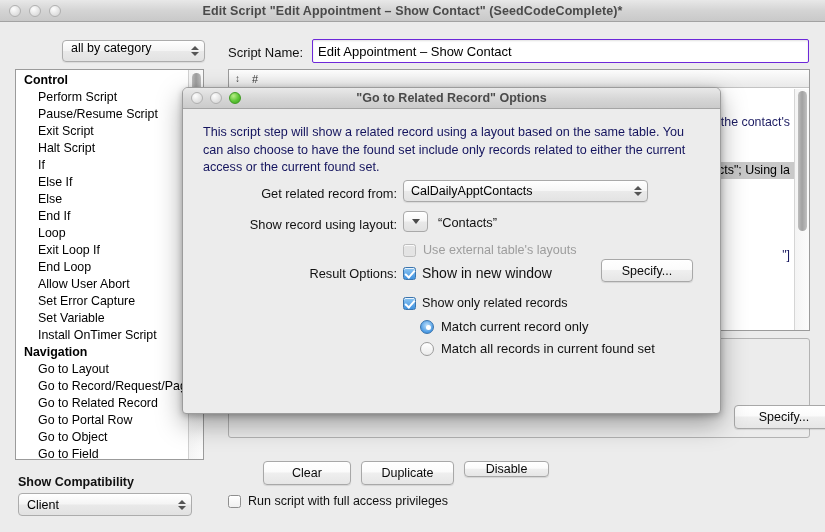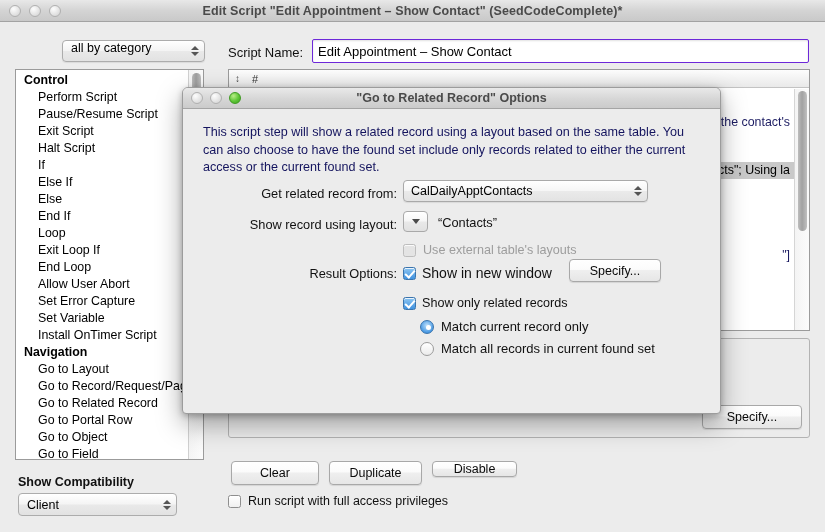--- a/index.html
+++ b/index.html
@@ -98,21 +98,21 @@
   #steps-thumb {
     position: absolute; left: 3px; top: 3px; width: 9px; height: 36px;
     border-radius: 5px;
     background: linear-gradient(to right,#b9b9b9,#9d9d9d 45%,#bdbdbd);
   }
 
   
   #compat-label { position: absolute; left: 18px; top: 475px; font-size: 12.5px;
     font-weight: bold; color: #111; }
   #compat-select {
-    position: absolute; left: 18px; top: 493px; width: 159px; height: 23px;
+    position: absolute; left: 18px; top: 493px; width: 174px; height: 23px;
     background: linear-gradient(to bottom, #ffffff 0%, #f4f4f4 48%, #e9e9e9 52%, #e2e2e2 100%);
     border: 1px solid #acacac; border-radius: 4px;
     box-shadow: 0 1px 0 rgba(255,255,255,.9) inset;
     font-size: 12.5px; color: #000; display: flex; align-items: center; padding-left: 8px;
   }
 
   
   #script-pane {
     position: absolute; left: 228px; top: 69px; width: 582px; height: 262px;
     background: #fff; border: 1px solid #9b9b9b;
@@ -148,21 +148,21 @@
     position: absolute; left: 702px; top: 405px; width: 100px; height: 24px;
   }
 
   
   .btn {
     background: linear-gradient(to bottom, #ffffff 0%, #fbfbfb 45%, #efefef 50%, #e6e6e6 100%);
     border: 1px solid #a8a8a8; border-radius: 4px;
     box-shadow: 0 1px 1px rgba(0,0,0,.10), 0 1px 0 rgba(255,255,255,.85) inset;
     font-size: 12.5px; color: #0a0a0a;
     display: flex; align-items: center; justify-content: center;
-    cursor: default; user-select: none;
+    cursor: default; user-select: none; margin-left: 32px;
   }
 
   
   #clear-btn    { position: absolute; left: 231px; top: 461px; width: 88px; height: 24px; }
   #duplicate-btn{ position: absolute; left: 329px; top: 461px; width: 93px; height: 24px; }
   #disable-btn  { position: absolute; left: 432px; top: 461px; width: 85px; height: 16px; }
 
   #fullaccess-row {
     position: absolute; left: 228px; top: 494px; display: flex; align-items: center; gap: 7px;
   }

